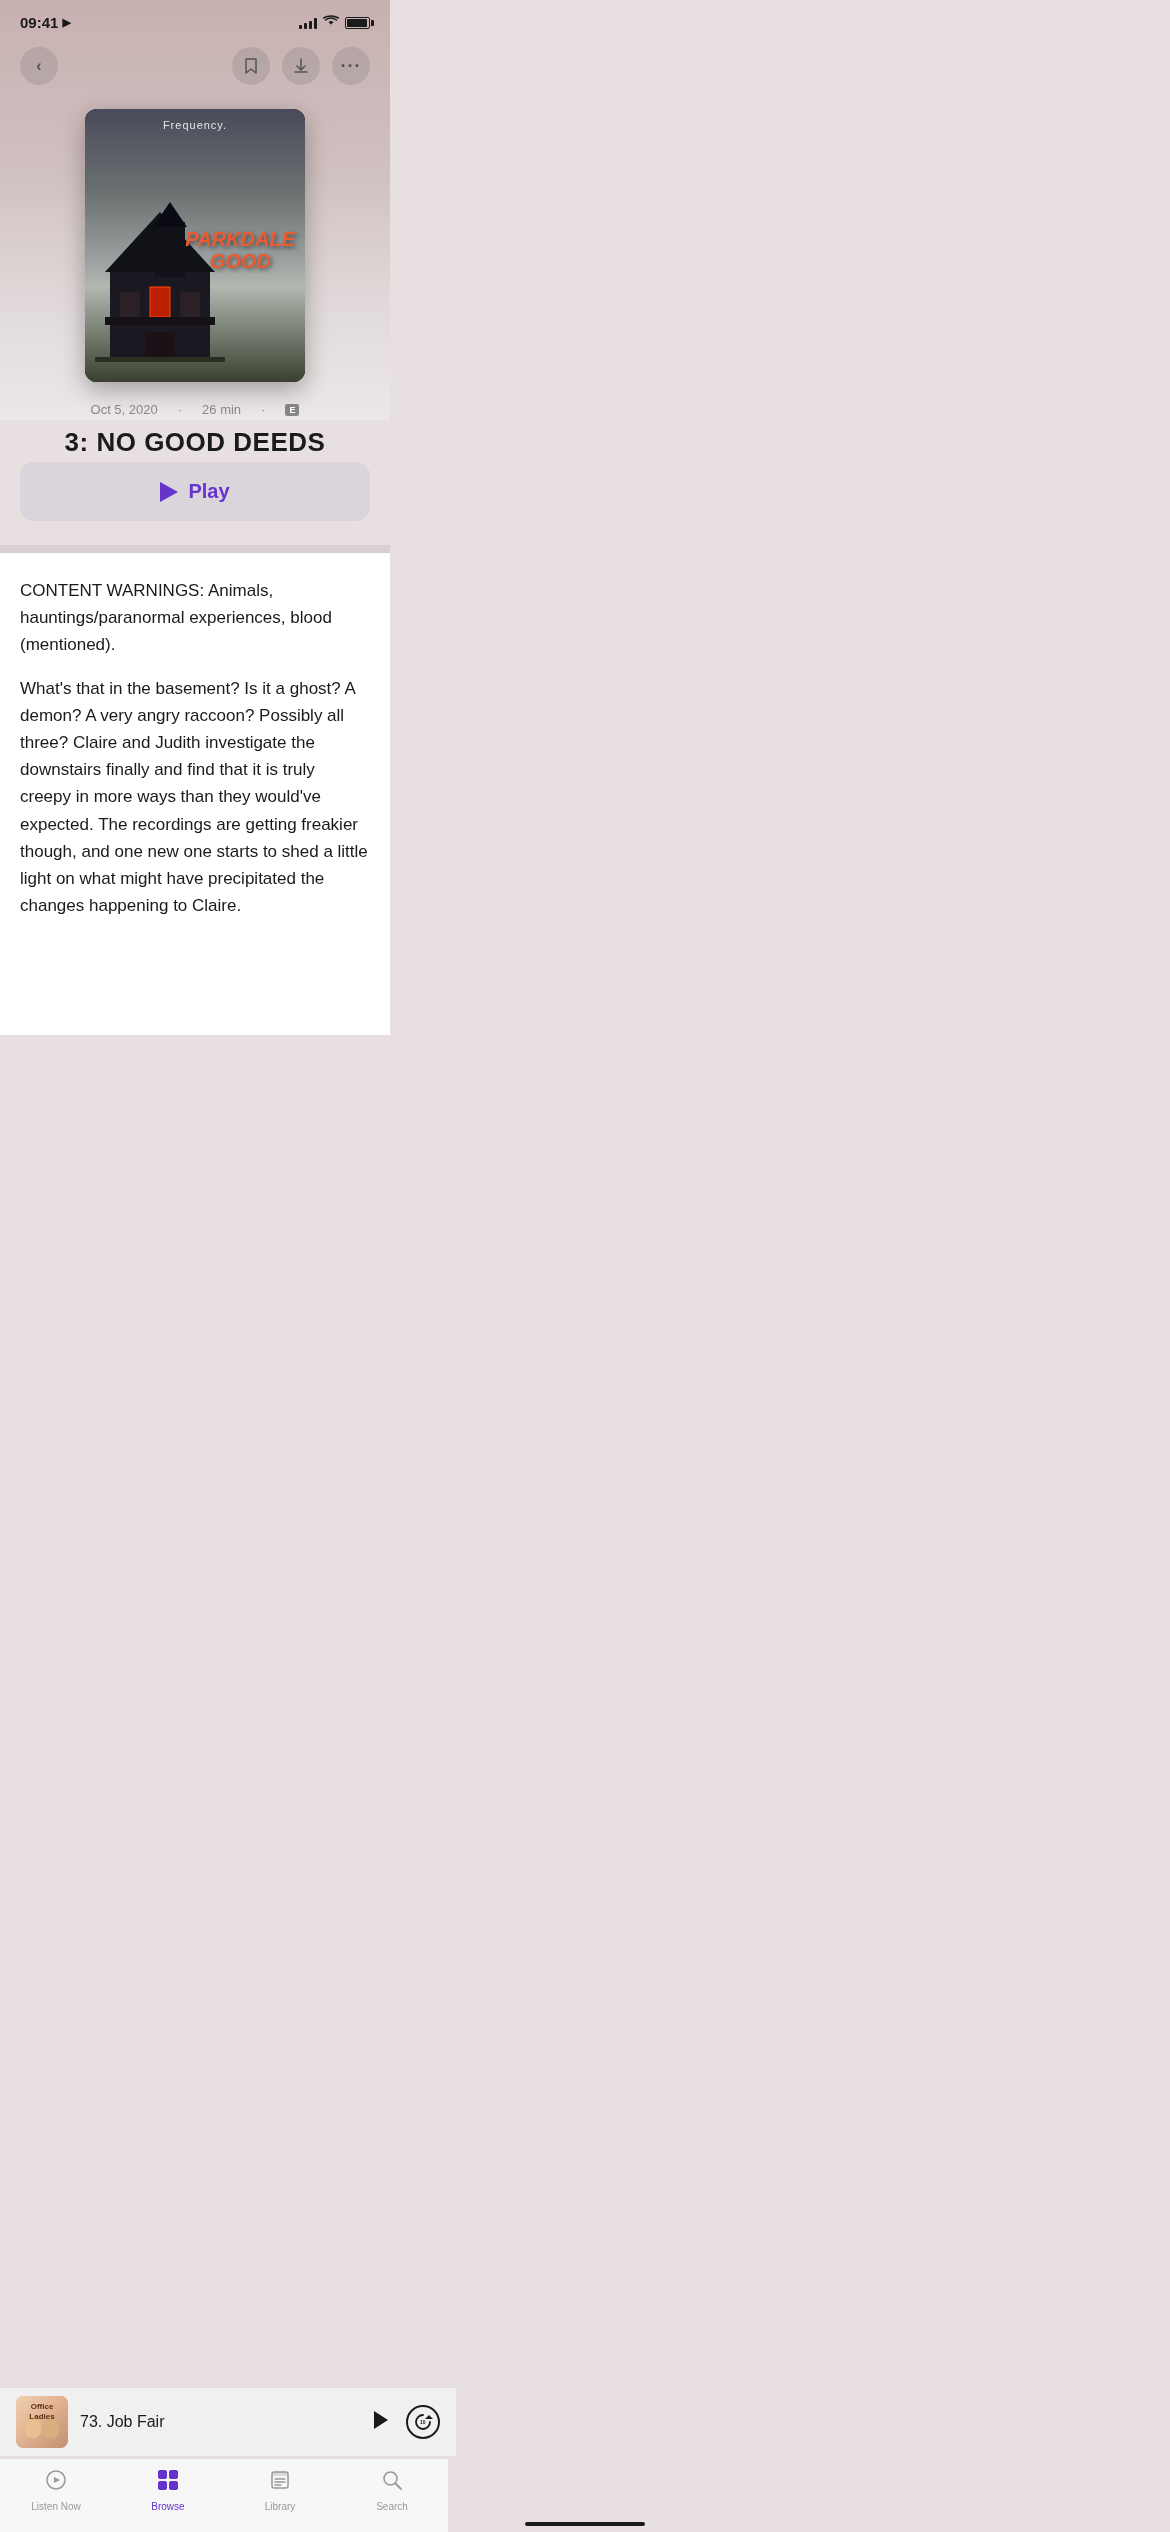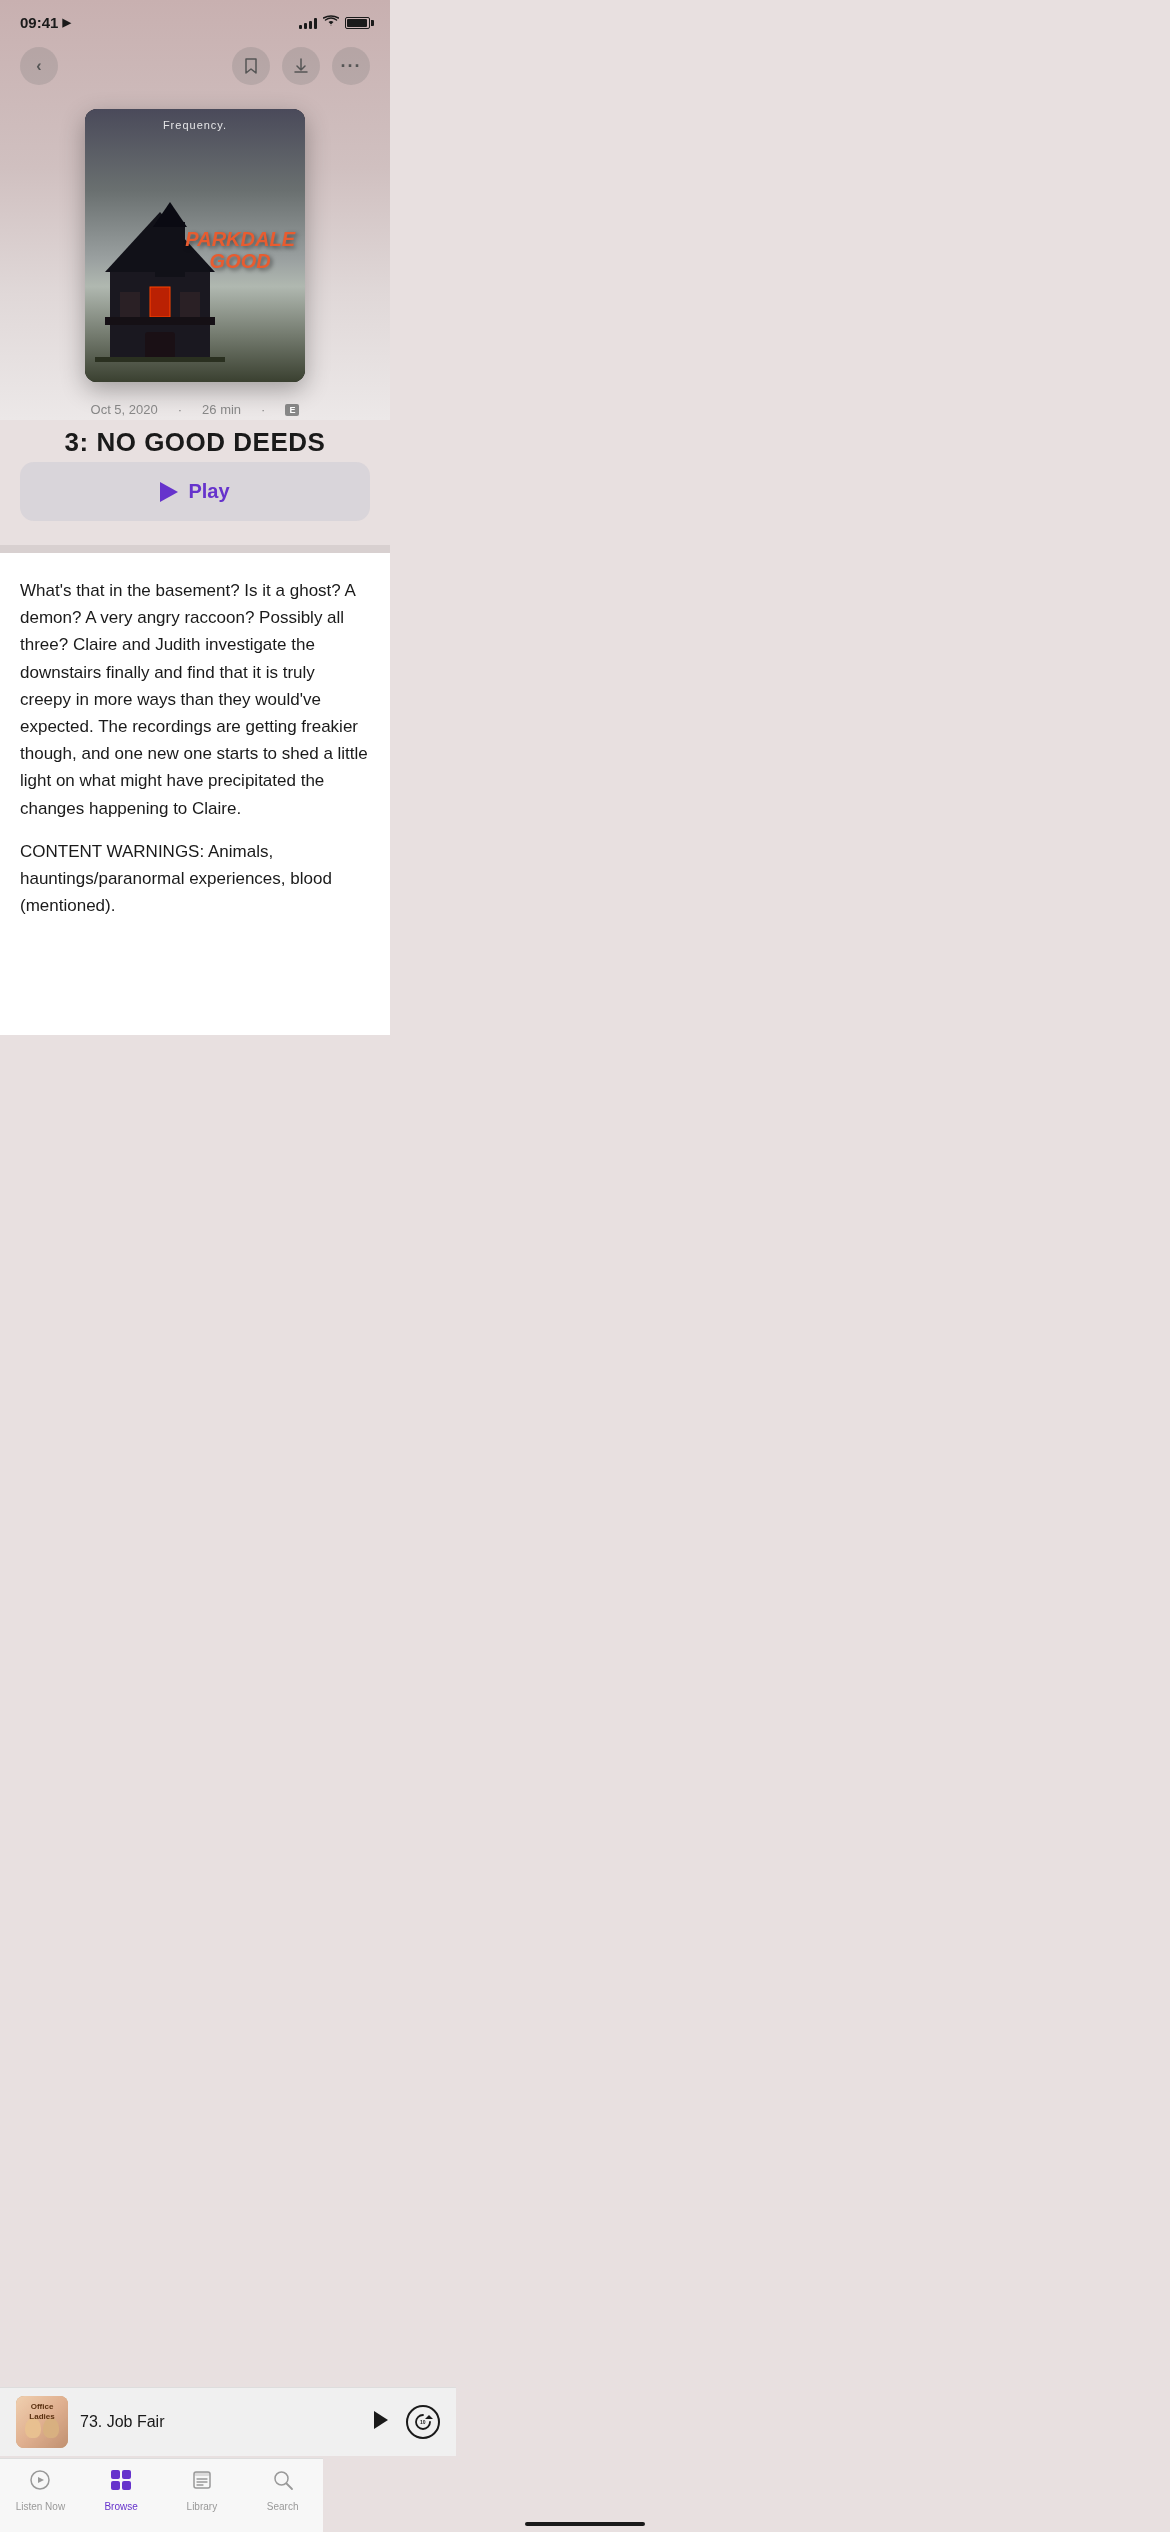--- a/index.html
+++ b/index.html
@@ -312,21 +312,21 @@
       color: #1a1a1a;
       position: relative;
     }
 
     
     .tab-bar {
       position: fixed;
       bottom: 0;
       left: 0;
       right: 0;
-      width: 323px;
+      width: 448px;
       background: rgba(248,248,248,0.95);
       border-top: 1px solid #ddd;
       display: flex;
       align-items: flex-start;
       padding: 10px 0 20px;
       z-index: 101;
     }
     .tab-item {
       flex: 1;
       display: flex;
@@ -486,22 +486,22 @@
     <button class="play-btn">
       <div class="play-triangle"></div>
       <span>Play</span>
     </button>
   </div>
 
   <div class="divider"></div>
 
   <div class="description">
     <div class="description-text">
+      <p>CONTENT WARNINGS: Animals, hauntings/paranormal experiences, blood (mentioned).</p>
       <p>What's that in the basement? Is it a ghost? A demon? A very angry raccoon? Possibly all three? Claire and Judith investigate the downstairs finally and find that it is truly creepy in more ways than they would've expected. The recordings are getting freakier though, and one new one starts to shed a little light on what might have precipitated the changes happening to Claire.</p>
-      <p>CONTENT WARNINGS: Animals, hauntings/paranormal experiences, blood (mentioned).</p>
     </div>
   </div>
 </div>
 
 <div class="mini-player">
   <div class="mini-artwork">
 
     <div style="width:100%;height:100%;background:linear-gradient(135deg,#f0d0b0 0%,#e0b090 50%,#c09070 100%);position:relative;display:flex;align-items:center;justify-content:center;">
 
       <div style="position:absolute;top:6px;left:6px;right:6px;font-size:8px;color:#5a3010;font-weight:700;line-height:1.2;text-align:center;">Office<br>Ladies</div>

